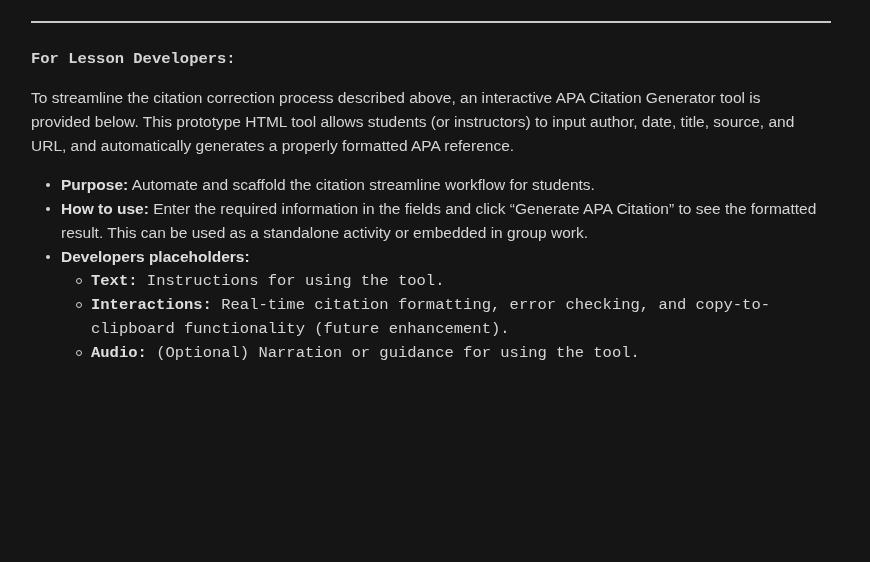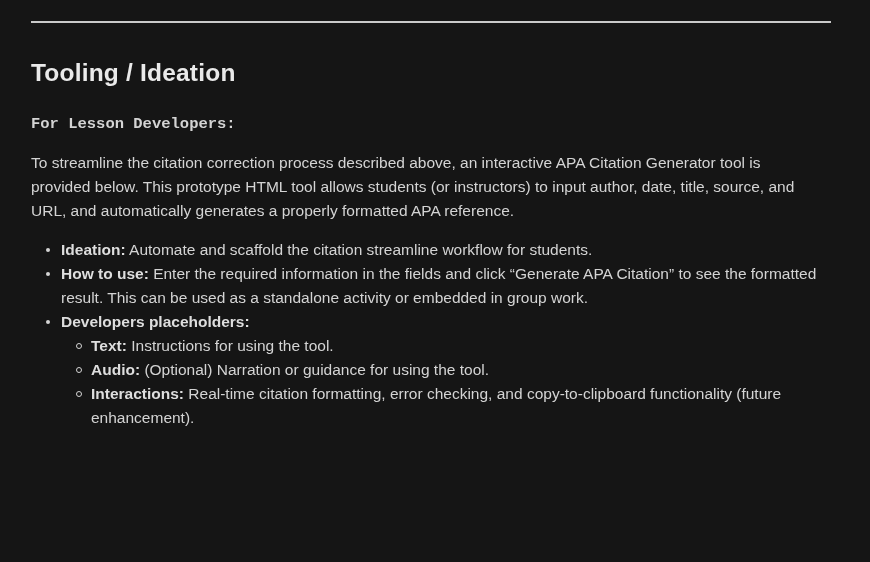--- a/index.html
+++ b/index.html
@@ -31,69 +31,68 @@
     margin:34px 0 0 0;
   }
   p{margin:15px 8px 0 0;}
   p.intro-label{
     font-weight:700;
     margin:24px 0 0 0;
     font-family:Liberation Mono, monospace;
   }
   strong{font-weight:700;color:#dedede;}
   ul{margin:15px 0 0 0;padding:0 0 0 30px;list-style:none;}
-  ul.sub{margin:0;}
+  ul.sub{margin:0;font-family:Liberation Mono, monospace;}
   li{position:relative;}
   ul.main > li::before{
     content:"";position:absolute;left:-15px;top:10px;
     width:4px;height:4px;border-radius:50%;
     background:var(--text);
   }
   ul.sub > li::before{
     content:"";position:absolute;left:-15px;top:9px;
     width:4px;height:4px;border-radius:50%;
     background:transparent;
     border:1.2px solid var(--text);
   }
 </style>
 </head>
 <body>
 
 <div class="content">
 
   <hr class="divider">
 
-  <h1 class="page-title">Tooling / Ideation</h1>
 
   <p class="intro-label">For Lesson Developers:</p>
 
   <p>To streamline the citation correction process described above, an interactive APA Citation Generator tool is provided below. This prototype HTML tool allows students (or instructors) to input author, date, title, source, and URL, and automatically generates a properly formatted APA reference.</p>
 
   <ul class="main">
     <li>
-      <strong>Ideation:</strong>
+      <strong>Purpose:</strong>
       <span>Automate and scaffold the citation streamline workflow for students.</span>
     </li>
     <li>
       <strong>How to use:</strong>
       <span>Enter the required information in the fields and click “Generate APA Citation” to see the formatted result. This can be used as a standalone activity or embedded in group work.</span>
     </li>
     <li>
       <strong>Developers placeholders:</strong>
       <ul class="sub">
         <li>
           <strong>Text:</strong>
           <span>Instructions for using the tool.</span>
         </li>
         <li>
+          <strong>Interactions:</strong>
+          <span>Real-time citation formatting, error checking, and copy-to-clipboard functionality (future enhancement).</span>
+        </li>
+        <li>
           <strong>Audio:</strong>
           <span>(Optional) Narration or guidance for using the tool.</span>
-        </li>
-        <li>
-          <strong>Interactions:</strong>
-          <span>Real-time citation formatting, error checking, and copy-to-clipboard functionality (future enhancement).</span>
         </li>
       </ul>
     </li>
   </ul>
 
 
 </div>
 
 </body></html>

